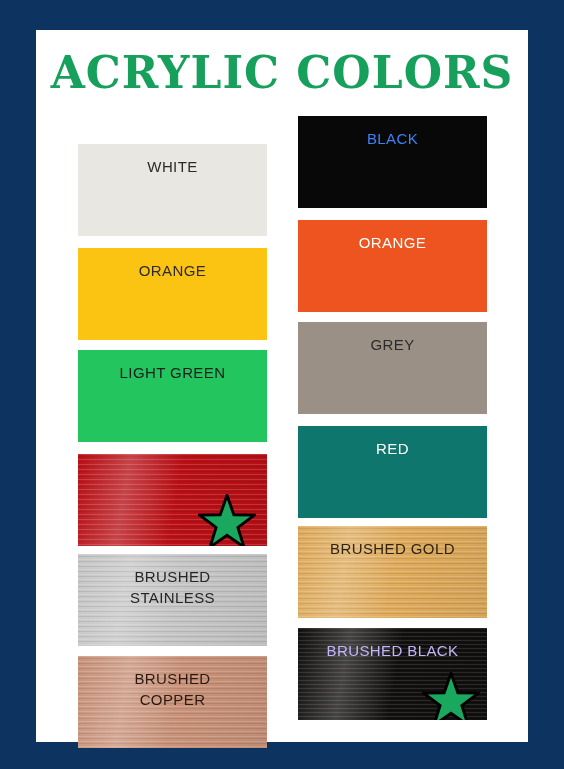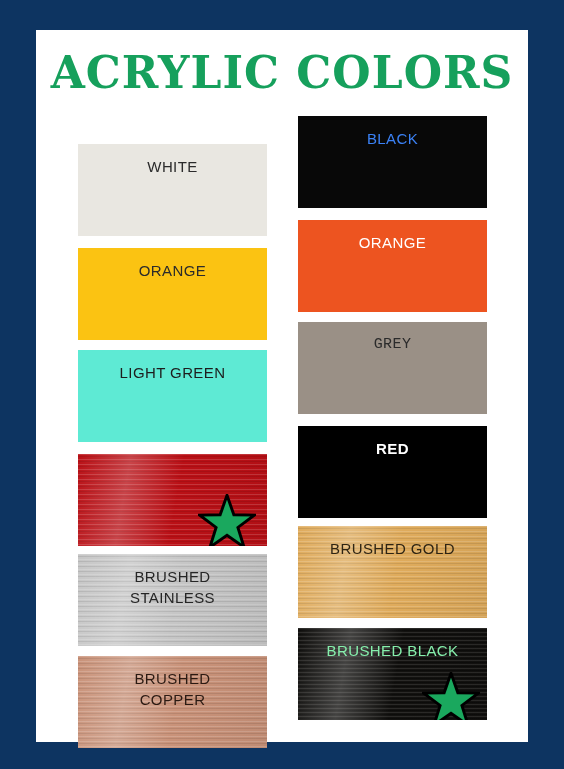--- a/index.html
+++ b/index.html
@@ -149,47 +149,47 @@
         </div>
         <div class="swatch col-right row-0" style="background: rgb(8, 8, 8);">
           <div class="label" style="color: #3b82f6;">BLACK</div>
         </div>
         <div class="swatch col-left row-1" style="background: rgb(251, 195, 18);">
           <div class="label" style="color: rgb(43, 43, 43);">ORANGE</div>
         </div>
         <div class="swatch col-right row-1" style="background: rgb(237, 84, 32);">
           <div class="label" style="color: rgb(255, 255, 255);">ORANGE</div>
         </div>
-        <div class="swatch col-left row-2" style="background: #5eead4;">
+        <div class="swatch col-left row-2" style="background: #22c55e;">
           <div class="label" style="color: rgb(29, 29, 29);">LIGHT GREEN</div>
         </div>
         <div class="swatch col-right row-2" style="background: rgb(154, 144, 134);">
-          <div class="label" style="color: rgb(43, 43, 43); font-family: Liberation Mono, monospace;">GREY</div>
+          <div class="label" style="color: rgb(43, 43, 43);">GREY</div>
         </div>
         <div class="swatch col-left row-3 brushed sheen" style="background: rgb(186, 16, 22);">
           <div class="star" style="left: 120px; top: 40px;"><svg width="58" height="56" viewBox="0 0 100 96" xmlns="http://www.w3.org/2000/svg">
               <polygon points="50,2 61.8,35.6 97,36.2 68.8,57.4 79.4,91.4 50,70.8 20.6,91.4 31.2,57.4 3,36.2 38.2,35.6" fill="#1aa85e" stroke="#000000" stroke-width="5" stroke-linejoin="miter"></polygon>
             </svg></div>
         </div>
-        <div class="swatch col-right row-3" style="background: #000000; font-weight: bold;">
+        <div class="swatch col-right row-3" style="background: #0f766e;">
           <div class="label" style="color: rgb(255, 255, 255);">RED</div>
         </div>
         <div class="swatch col-left row-4 brushed sheen" style="background: rgb(198, 198, 198);">
           <div class="label" style="color: rgb(38, 38, 38);">BRUSHED
 STAINLESS</div>
         </div>
         <div class="swatch col-right row-4 brushed sheen" style="background: rgb(223, 171, 92);">
           <div class="label" style="color: rgb(46, 36, 19); border-radius: 9px;">BRUSHED GOLD</div>
         </div>
         <div class="swatch col-left row-5 brushed sheen" style="background: rgb(201, 146, 121);">
           <div class="label" style="color: rgb(43, 26, 18);">BRUSHED
 COPPER</div>
         </div>
         <div class="swatch col-right row-5 brushed brushed-strong sheen" style="background: rgb(19, 18, 16);">
-          <div class="label" style="color: #86efac;">BRUSHED BLACK</div>
+          <div class="label" style="color: #c4b5fd;">BRUSHED BLACK</div>
           <div class="star" style="left: 124px; top: 44px;"><svg width="58" height="56" viewBox="0 0 100 96" xmlns="http://www.w3.org/2000/svg">
               <polygon points="50,2 61.8,35.6 97,36.2 68.8,57.4 79.4,91.4 50,70.8 20.6,91.4 31.2,57.4 3,36.2 38.2,35.6" fill="#1aa85e" stroke="#000000" stroke-width="5" stroke-linejoin="miter"></polygon>
             </svg></div>
         </div>
       </div>
 
   </div>
 </div>
 
 </body></html>

